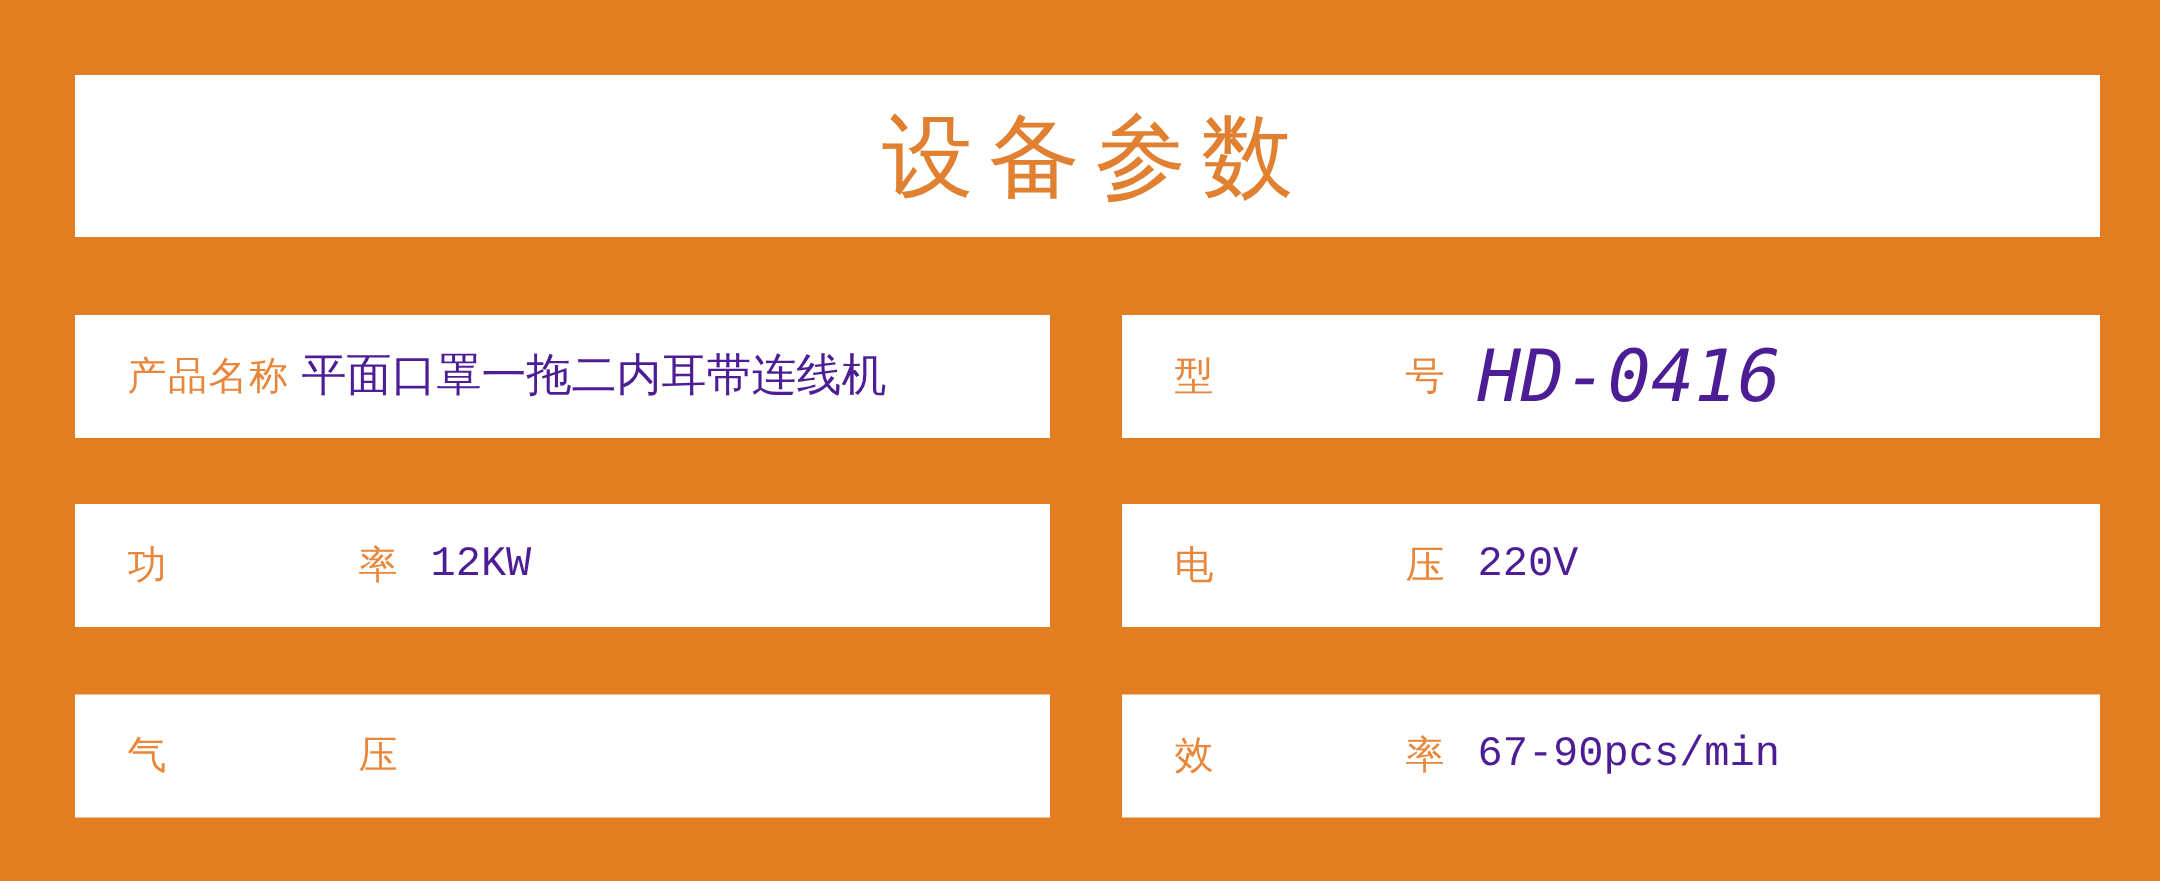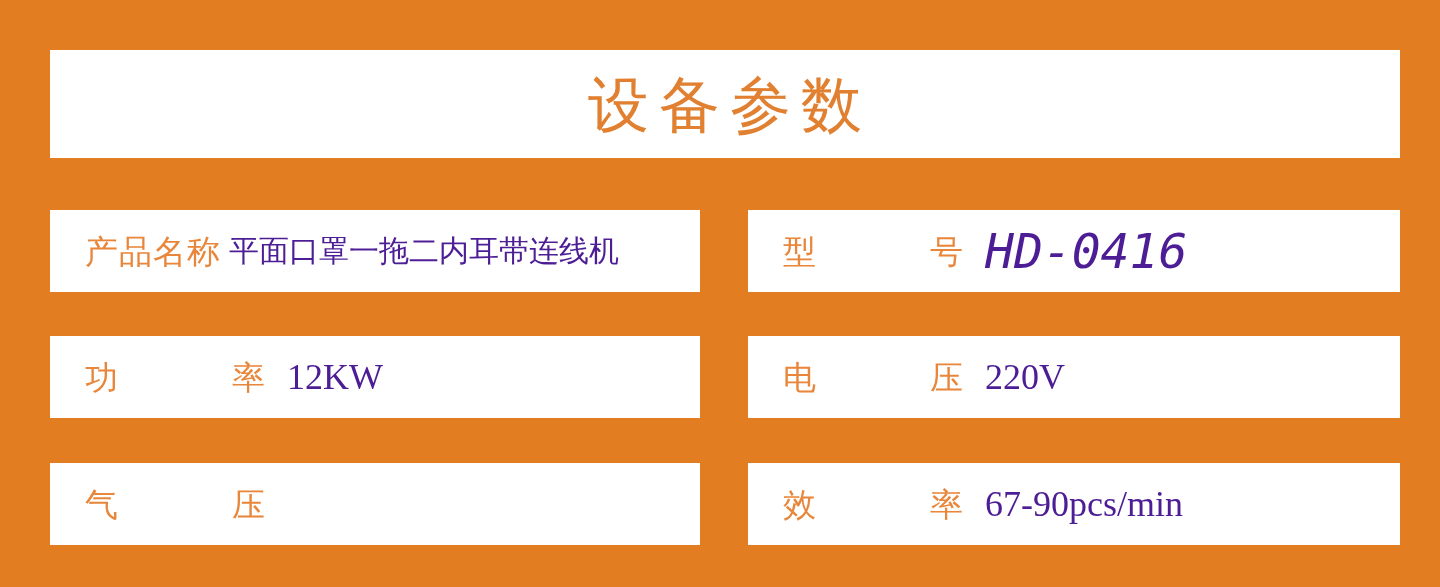--- a/index.html
+++ b/index.html
@@ -71,21 +71,21 @@
     display: flex;
     align-items: center;
     box-sizing: border-box;
     overflow: hidden;
   }
   .cell-left  { left: 0px;   width: 650px; }
   .cell-right { left: 698px; width: 652px; }
 
   .label {
     color: #e8873c;
-    font-size: 33px;
+    font-size: 26px;
     line-height: 1;
     font-family: "DejaVu Sans", sans-serif;
     white-space: nowrap;
     flex: none;
   }
   
   .label.spread {
     width: 180px;
     display: flex;
     justify-content: space-between;
@@ -101,22 +101,22 @@
     white-space: nowrap;
     line-height: 1;
     flex: none;
   }
   .value.cjk {
     font-family: "DejaVu Sans", sans-serif;
     font-size: 30px;
     margin-left: 8px;
   }
   .value.sans {
-    font-family: Liberation Serif, serif;
-    font-size: 36px;
+    font-family: Liberation Mono, monospace;
+    font-size: 28px;
     margin-left: 22px;
   }
   .value.mono {
     font-family: "DejaVu Sans Mono", monospace;
     font-size: 48px;
     margin-left: 22px;
     font-style: italic;
   }
   .value.serif {
     font-family: "Liberation Serif", serif;

